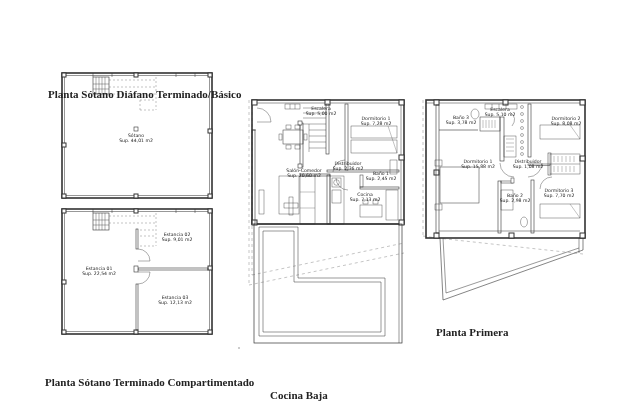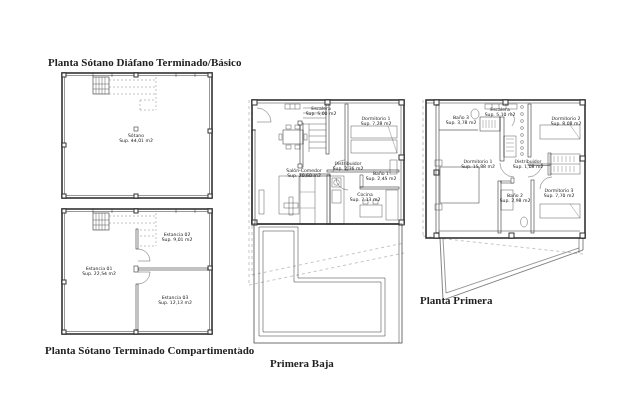--- a/index.html
+++ b/index.html
@@ -1,17 +1,17 @@
 <!DOCTYPE html>
 <html><head>
 <meta charset="utf-8">
 <style>
   html, body { margin:0; padding:0; background:#ffffff; }
   body { width:620px; height:415px; position:relative; overflow:hidden; font-family:"DejaVu Serif", serif; }
-  .title { position:absolute; font-family:"Liberation Serif", "DejaVu Serif", serif; font-weight:bold; font-size:11px; color:#222; white-space:nowrap; }
+  .title { position:absolute; font-family:"Liberation Serif", "DejaVu Serif", serif; font-weight:bold; font-size:11px; color:#222; white-space:nowrap;margin-top:32px; }
   .lbl { position:absolute; font-family:"DejaVu Sans", sans-serif; font-size:4.6px; line-height:5px; color:#222; text-align:center; white-space:nowrap; transform:translateX(-50%); }
   svg { position:absolute; left:0; top:0; }
 </style>
 </head>
 <body>
 
 <svg width="620" height="415" viewBox="0 0 620 415">
   <g fill="none" stroke="#333" stroke-width="1">
 
     <g>
@@ -288,22 +288,22 @@
 
       <path d="M440 238 L443 300 L583 250 L583 238" stroke-width="0.6"></path>
       <path d="M443 238 L446 293 L579 248" stroke-width="0.5"></path>
       <line x1="579" y1="238" x2="579" y2="253" stroke-width="0.5"></line>
     </g>
   </g>
 </svg>
 
 <div class="title" style="left:48px; top:56px;">Planta Sótano Diáfano Terminado/Básico</div>
 <div class="title" style="left:45px; top:344px;">Planta Sótano Terminado Compartimentado</div>
-<div class="title" style="left:270px; top:357px;">Primera Baja</div>
-<div class="title" style="left:420px; top:294px;">Planta Primera</div>
+<div class="title" style="left:270px; top:357px;">Cocina Baja</div>
+<div class="title" style="left:436px; top:294px;">Planta Primera</div>
 
 <div class="lbl" style="left:136px; top:133px;">
   <div>Sótano</div>
   <div>Sup. 44,01 m2</div>
 </div>
 
 <div class="lbl" style="left:99px; top:266px;">
   <div>Estancia 01</div>
   <div>Sup. 22,54 m2</div>
 </div>

